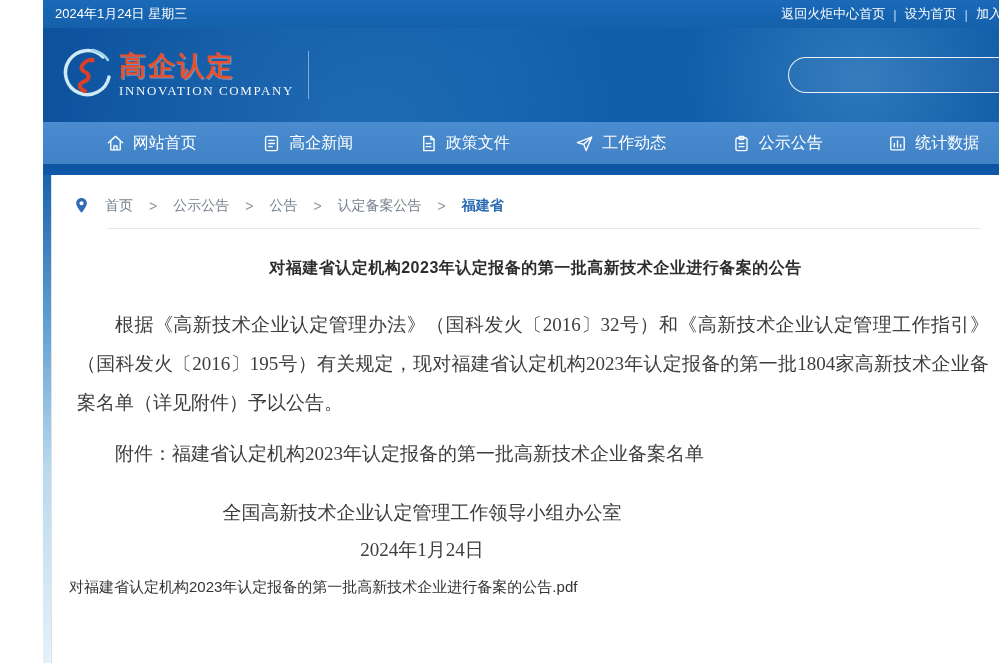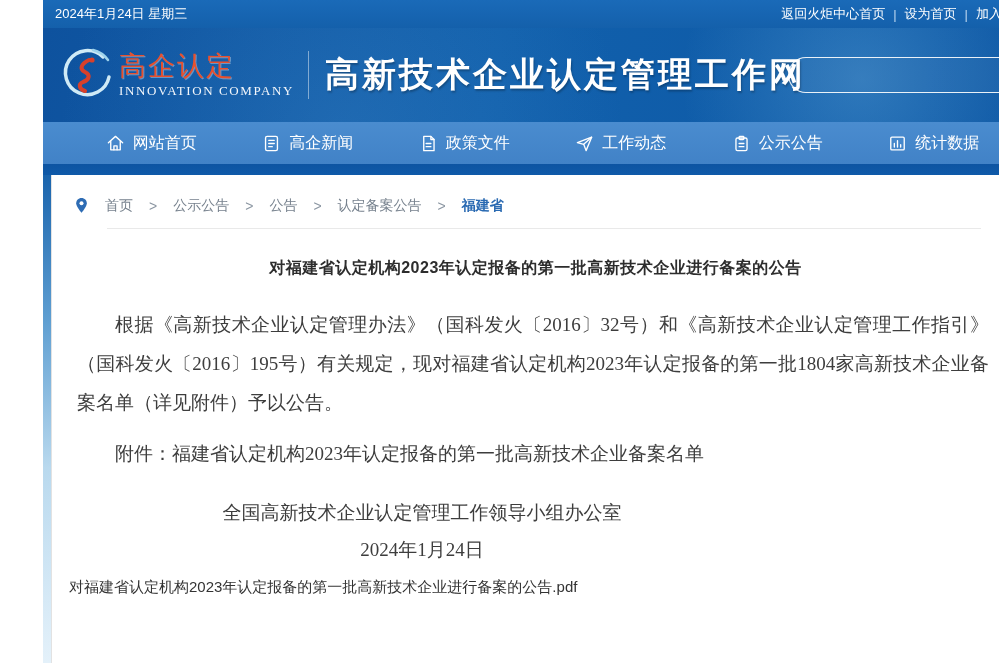--- a/index.html
+++ b/index.html
@@ -24,21 +24,21 @@
     background:
       radial-gradient(circle at 82% 55%, rgba(120,190,235,0.30), rgba(120,190,235,0) 22%),
       radial-gradient(circle at 30% 120%, rgba(80,150,210,0.25), rgba(80,150,210,0) 40%),
       linear-gradient(100deg,#0e529e 0%, #1160ac 45%, #0d57a4 100%);
     display:flex; align-items:center;
   }
   .logo { display:flex; align-items:center; margin-left:16px; }
   .logo-mark { width:56px; height:56px; flex:0 0 auto; }
   .logo-txt { margin-left:4px; display:flex; flex-direction:column; line-height:1; }
   .logo-cn {
-    font-size:27px; font-weight:normal; color:#e8502d; letter-spacing:2px;
+    font-size:27px; font-weight:bold; color:#e8502d; letter-spacing:2px;
     text-shadow:1px 1px 0 rgba(255,255,255,0.35);
     font-family:"Liberation Serif", serif;
   }
   .logo-en { font-size:13px; color:#f2f6fb; letter-spacing:1.6px; margin-top:4px; font-family:"Liberation Serif", serif; }
   .header-divider { width:1px; height:48px; background:rgba(255,255,255,0.45); margin:0 16px 0 14px; }
   .site-title {
     color:#fff; font-size:34px; font-weight:bold; letter-spacing:3px;
     font-family:"Liberation Serif", serif;
     text-shadow:1px 2px 2px rgba(0,0,0,0.25);
   }
@@ -139,21 +139,20 @@
         <path d="M34 3 A 26 26 0 0 1 49 13" fill="none" stroke="#9fd4ec" stroke-width="2.5" stroke-linecap="round"></path>
         <path d="M30 13 c-8 4 -10 9 -4 12 c6 3 4 8 -2 10 c-5 2 -4 7 2 9" fill="none" stroke="#d8402a" stroke-width="4" stroke-linecap="round"></path>
         <circle cx="33" cy="13" r="2.6" fill="#d8402a"></circle>
       </svg>
       <div class="logo-txt">
         <span class="logo-cn">高企认定</span>
         <span class="logo-en">INNOVATION COMPANY</span>
       </div>
     </div>
     <div class="header-divider"></div>
-    <div class="site-title">高新技术企业认定管理工作网</div>
     <div class="searchbox">
       <input type="text" placeholder="" style="">
       <span class="search-btn">
         <svg width="22" height="22" viewBox="0 0 24 24" fill="none" stroke="#fff" stroke-width="1.8" stroke-linecap="round">
           <circle cx="10.5" cy="10.5" r="6"></circle>
           <line x1="15" y1="15" x2="20" y2="20"></line>
         </svg>
       </span>
     </div>
   </div>

